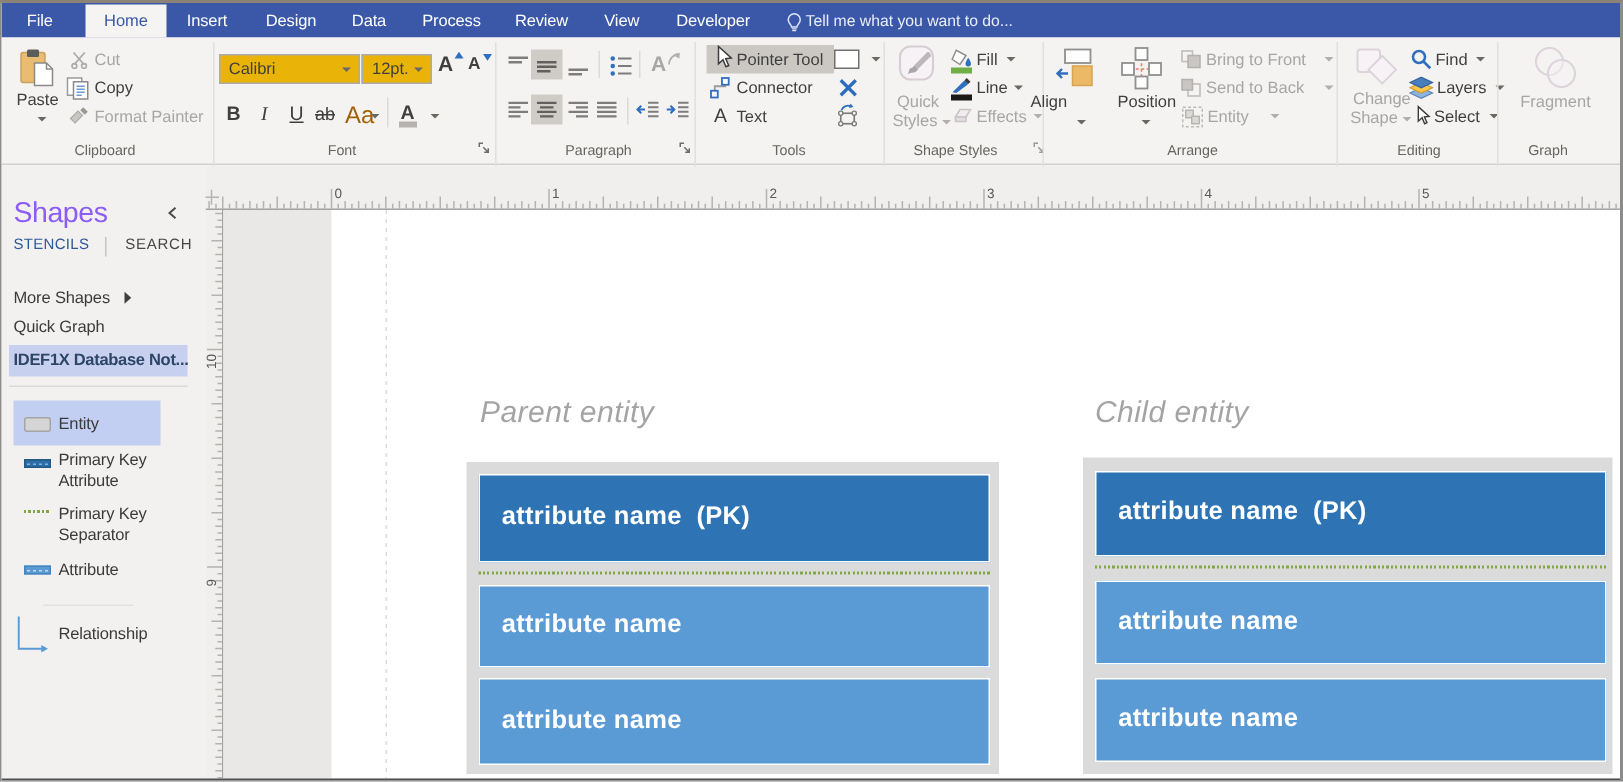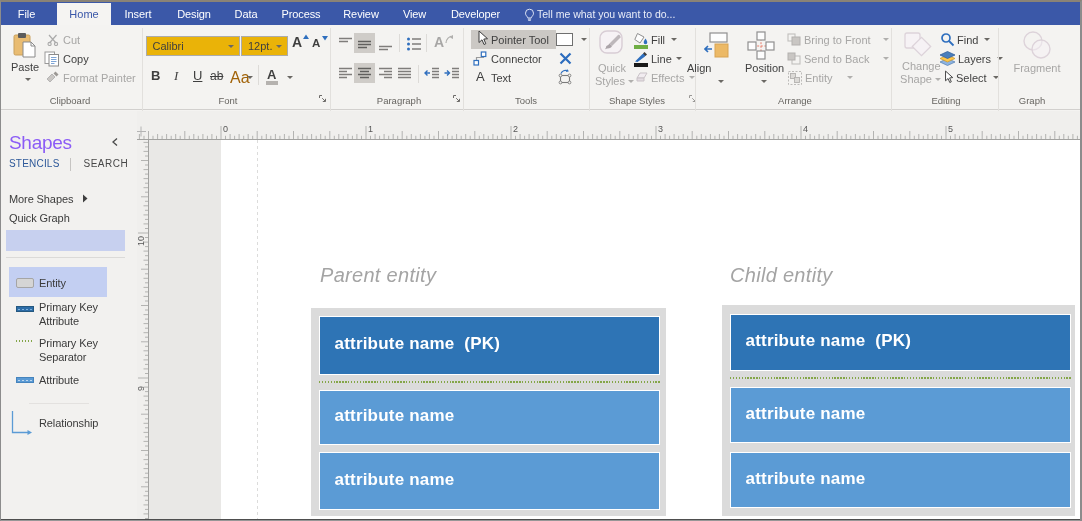--- a/index.html
+++ b/index.html
@@ -311,20 +311,21 @@
       </svg>
     <div class="abs" style="left:8px;top:46px;height:14px;line-height:14px;font-size:10px;font-weight:normal;color:#2d5899;letter-spacing:0.2px">STENCILS</div>
     <div class="abs" style="left:68.5px;top:47px;width:1px;height:13px;background:#c6c4c2"></div>
     <div class="abs" style="left:82.5px;top:46px;height:14px;line-height:14px;font-size:10px;color:#474747;letter-spacing:0.5px">SEARCH</div>
     <div class="ptxt" style="left:8px;top:81px;line-height:14px">More Shapes</div>
     <svg class="abs" style="left:81px;top:83px" width="6" height="9" viewBox="0 0 6 9">
         <path d="M1 0.5 5.5 4.5 1 8.5z" fill="#3f3f3f"></path>
       </svg>
     <div class="ptxt" style="left:8px;top:100px;line-height:14px">Quick Graph</div>
     <div class="abs" style="left:5px;top:118.5px;width:119px;height:21.5px;background:#c7d0ef"></div>
+    <div class="abs" style="left:8px;top:118.5px;height:21.5px;line-height:21.5px;font-size:11px;font-weight:bold;letter-spacing:-0.2px;color:#2e4565;white-space:nowrap">IDEF1X Database Not...</div>
     <div class="abs" style="left:5px;top:146px;width:119px;height:1px;background:#dbdad8"></div>
     <div class="abs" style="left:8px;top:156px;width:98px;height:30px;background:#c3cff2"></div>
     <div class="abs" style="left:15px;top:167px;width:18px;height:10px;background:#d5d5d5;border:1px solid #a5a5a5;border-radius:2px"></div>
     <div class="ptxt" style="left:38px;top:165px;line-height:14px">Entity</div>
     <div class="abs" style="left:15px;top:195px;width:18px;height:6px;background:#2d6da8;border:1px solid #24587f"></div>
     <div class="abs" style="left:17px;top:197.5px;width:14px;height:1px;background:repeating-linear-gradient(90deg,#7fb2d9 0 2px,rgba(0,0,0,0) 2px 4px)"></div>
     <div class="ptxt" style="left:38px;top:188.5px;line-height:14px">Primary Key<br>Attribute</div>
     <div class="abs" style="left:15px;top:229px;width:18px;height:1.5px;background:repeating-linear-gradient(90deg,#84a648 0 1.4px,rgba(0,0,0,0) 1.4px 3px)"></div>
     <div class="ptxt" style="left:38px;top:224.5px;line-height:14px">Primary Key<br>Separator</div>
     <div class="abs" style="left:15px;top:266px;width:18px;height:6px;background:#5b9bd5;border:1px solid #4584bd"></div>

